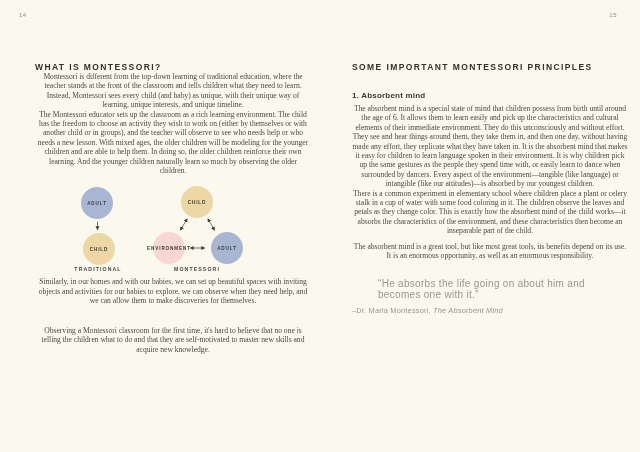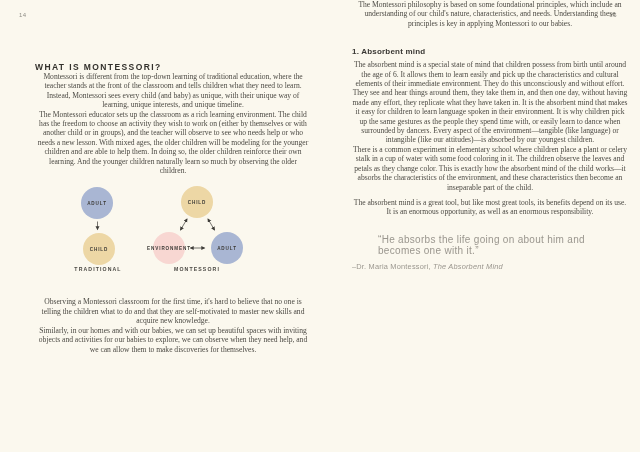--- a/index.html
+++ b/index.html
@@ -119,31 +119,31 @@
         </div>
         <div class="circle c-mont-env" style="background: rgb(248, 215, 210);">
           <span>ENVIRONMENT</span>
         </div>
         <div class="circle c-mont-adult" style="background: rgb(169, 182, 211);">
           <span>ADULT</span>
         </div>
         <div class="diagram-caption cap-mont">MONTESSORI</div>
       </div>
 
+      <p class="body mt-p">Similarly, in our homes and with our babies, we can set up beautiful spaces with inviting objects and activities for our babies to explore, we can observe when they need help, and we can allow them to make discoveries for themselves.</p>
       <p class="body" style="margin-top:20px;">Observing a Montessori classroom for the first time, it's hard to believe that no one is telling the children what to do and that they are self-motivated to master new skills and acquire new knowledge.</p>
-      <p class="body mt-p">Similarly, in our homes and with our babies, we can set up beautiful spaces with inviting objects and activities for our babies to explore, we can observe when they need help, and we can allow them to make discoveries for themselves.</p>
     </div>
   </div>
 
   <div class="page page-right">
     <div class="pagenum pagenum-right">15</div>
 
     <div class="content content-right">
+      <h1 class="chapter-title">SOME IMPORTANT MONTESSORI PRINCIPLES</h1>
 
-      <p class="body mt-p1">The Montessori philosophy is based on some foundational principles, which include an understanding of our child's nature, characteristics, and needs. Understanding these principles is key in applying Montessori to our babies.</p>
 
       <h2 class="section-heading">1. Absorbent mind</h2>
 
       <p class="body mt-after-heading">The absorbent mind is a special state of mind that children possess from birth until around the age of 6. It allows them to learn easily and pick up the characteristics and cultural elements of their immediate environment. They do this unconsciously and without effort. They see and hear things around them, they take them in, and then one day, without having made any effort, they replicate what they have taken in. It is the absorbent mind that makes it easy for children to learn language spoken in their environment. It is why children pick up the same gestures as the people they spend time with, or easily learn to dance when surrounded by dancers. Every aspect of the environment—tangible (like language) or intangible (like our attitudes)—is absorbed by our youngest children.</p>
       <p class="body mt-tight">There is a common experiment in elementary school where children place a plant or celery stalk in a cup of water with some food coloring in it. The children observe the leaves and petals as they change color. This is exactly how the absorbent mind of the child works—it absorbs the characteristics of the environment, and these characteristics then become an inseparable part of the child.</p>
       <p class="body" style="margin-top:6px;">The absorbent mind is a great tool, but like most great tools, its benefits depend on its use. It is an enormous opportunity, as well as an enormous responsibility.</p>
 
       <div class="quote">“He absorbs the life going on about him and becomes one with it.”</div>
       <div class="attribution">
         <span>–Dr. Maria Montessori, </span><span class="book">The Absorbent Mind</span>

